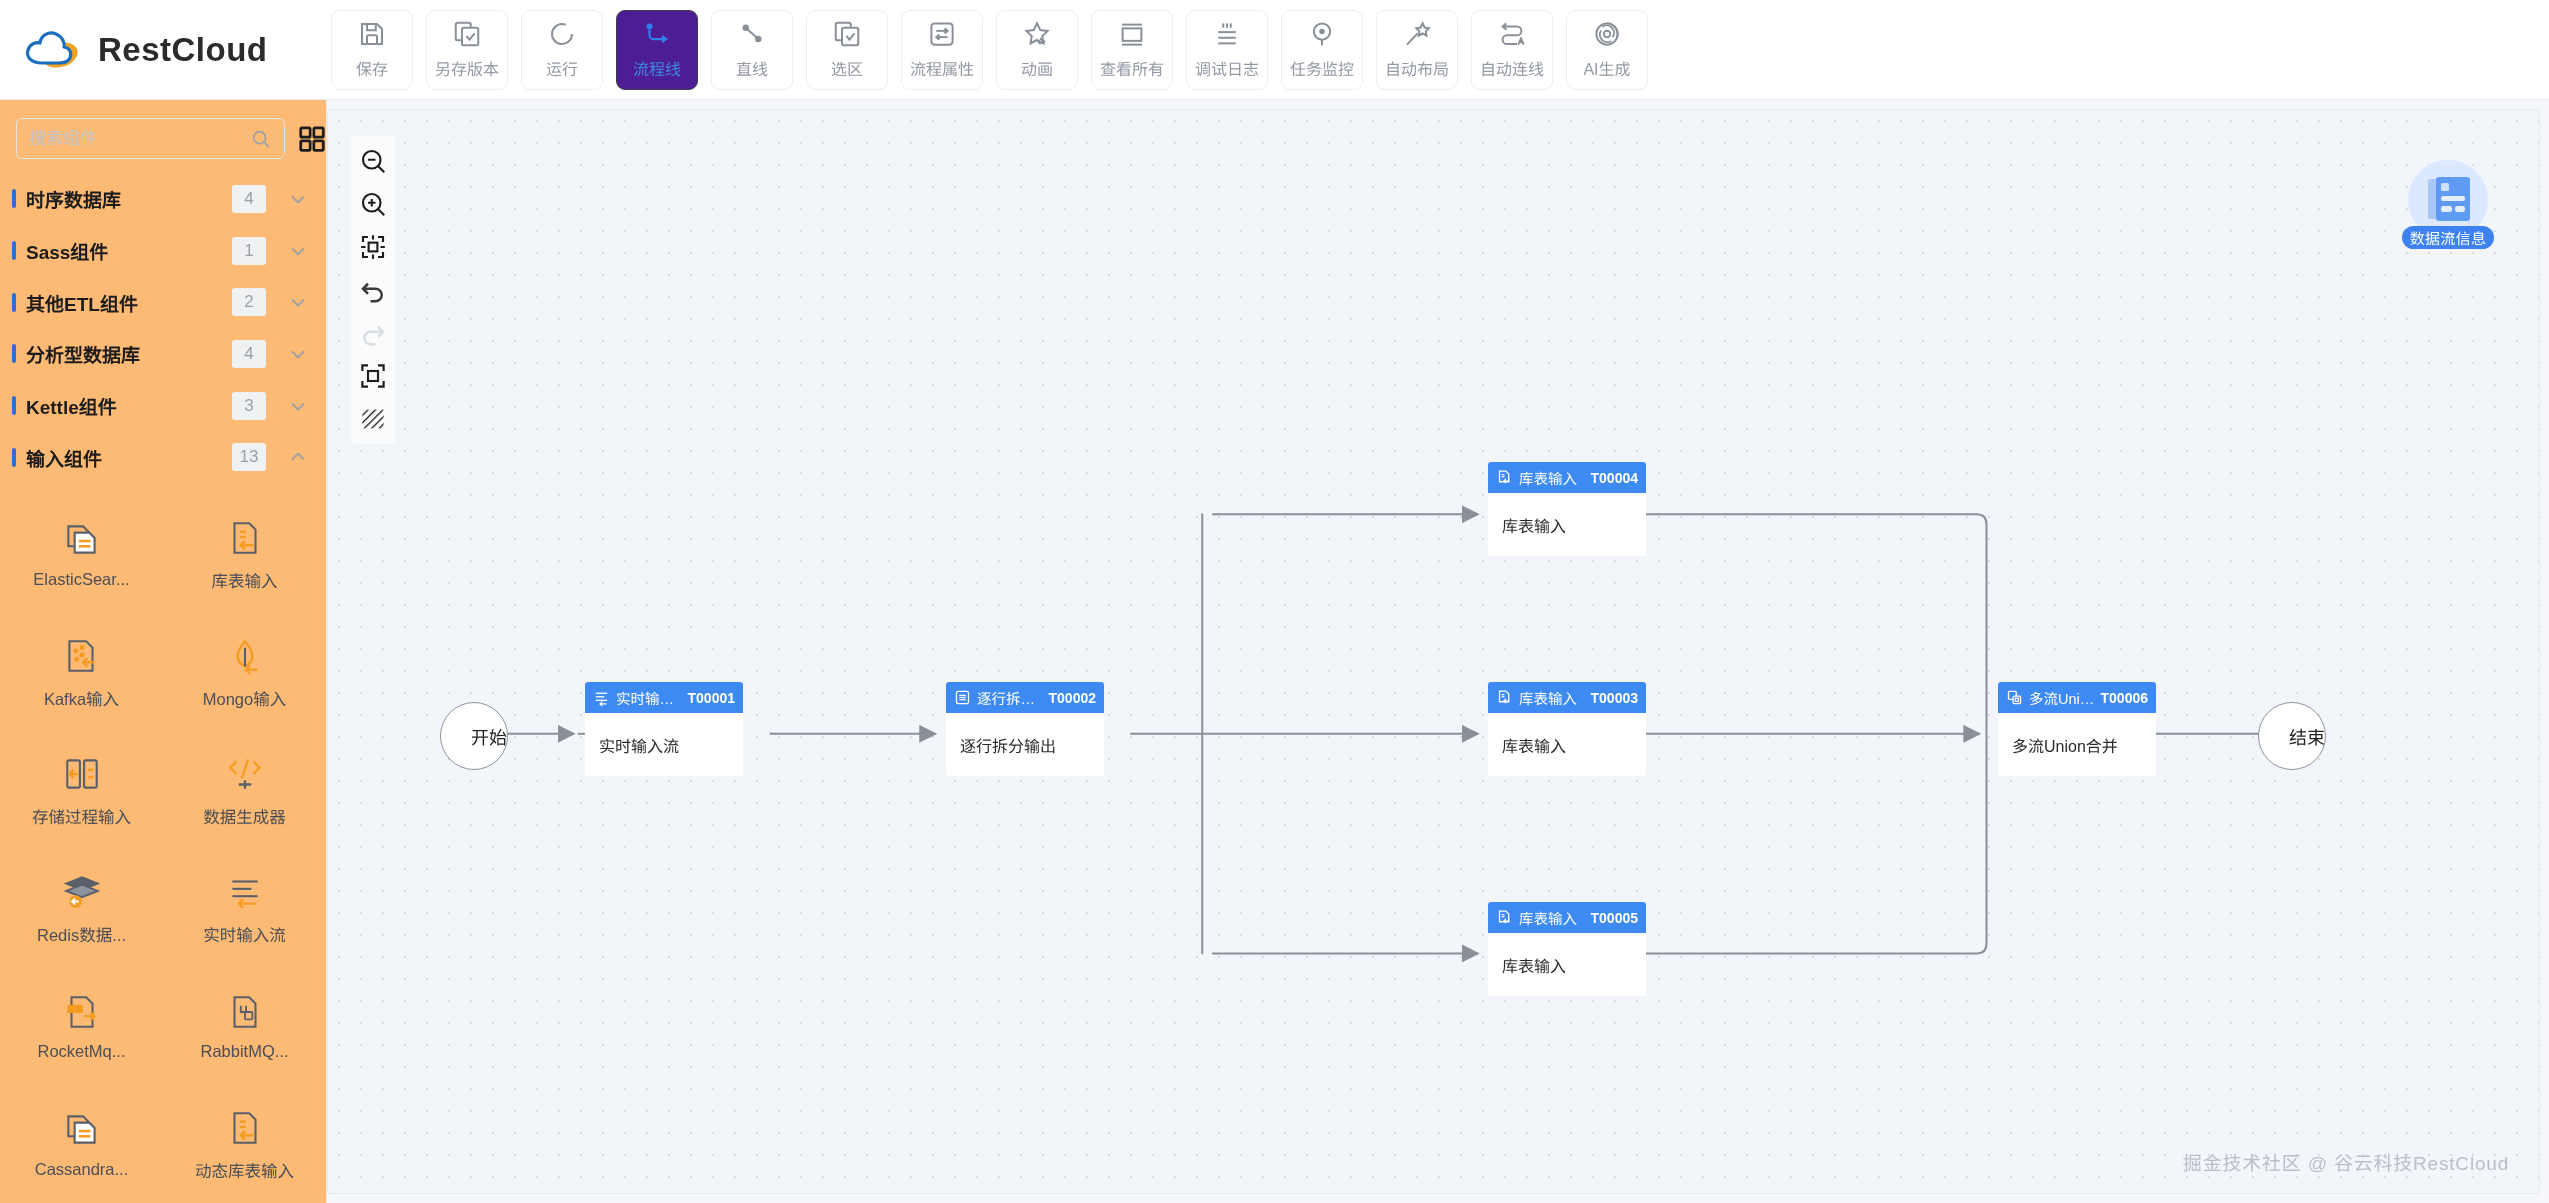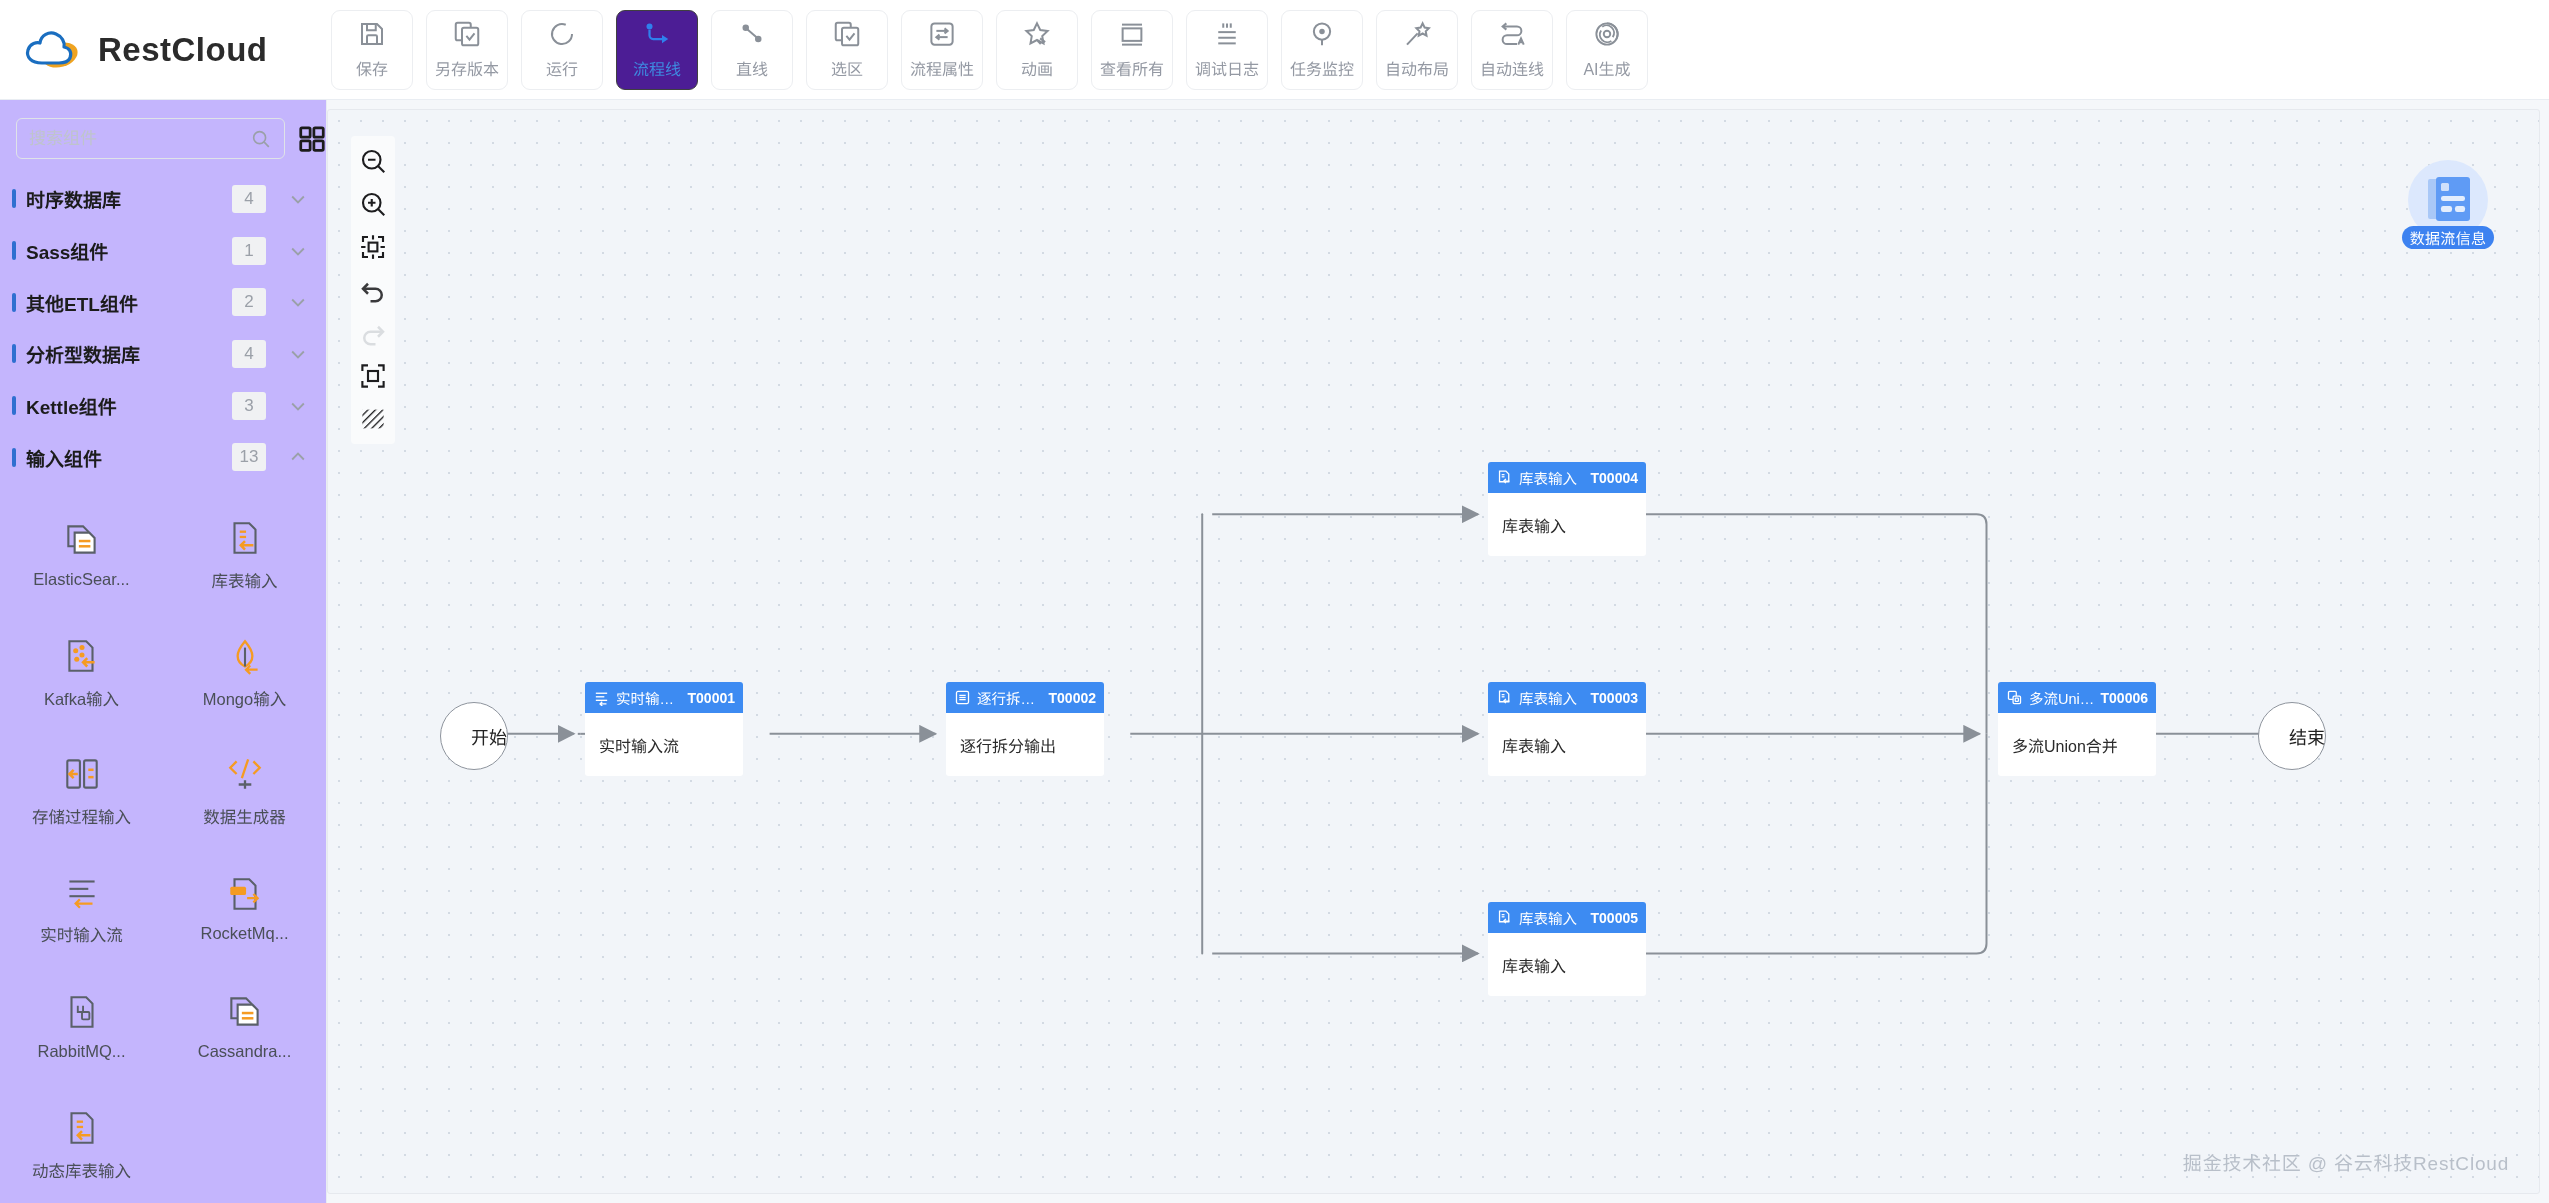--- a/index.html
+++ b/index.html
@@ -33,21 +33,21 @@
   .tool.active .tl { color: #3e8ae0; }
   .tool.active .ti path, .tool.active .ti circle, .tool.active .ti rect,
   .tool.active .ti polyline, .tool.active .ti line { stroke: #2f80ed; }
   .tool.active .ti .fillme { fill: #2f80ed; stroke: none; }
 
   
   .body { flex: 1; display: flex; position: relative; min-height: 0; }
 
   
   .sidebar {
-    width: 327px; min-width: 327px; background: #c4b5fd; border-right: 1px solid #e9edf2;
+    width: 327px; min-width: 327px; background: #fdba74; border-right: 1px solid #e9edf2;
     display: flex; flex-direction: column; overflow: hidden; position: relative; z-index: 10;
   }
   .search-row { display: flex; align-items: center; gap: 12px; padding: 18px 16px 14px 16px; }
   .search-box {
     flex: 1; height: 41px; border: 1px solid #dfe3e8; border-radius: 6px;
     display: flex; align-items: center; padding: 0 12px; position: relative;
   }
   .search-box input {
     border: none; outline: none; flex: 1; font-size: 17px; color: #333;
     font-family: "Liberation Sans", sans-serif; background: transparent;
@@ -416,20 +416,29 @@
         <div class="comp">
           <svg class="cicon" viewBox="0 0 40 40" fill="none" stroke="#f59b22" stroke-width="2.2">
             <path d="M12 8 L6 14 L12 20"></path>
               <path d="M28 8 L34 14 L28 20"></path>
             <path d="M23 6 L17 24"></path>
             <path d="M14 30 h12 M20 26 v8" stroke="#5a6069"></path>
           </svg>
           <span class="clabel">数据生成器</span>
         </div>
 
+        <div class="comp">
+          <svg class="cicon" viewBox="0 0 40 40" fill="none" stroke="#5a6069" stroke-width="1.8">
+            <path d="M5 12 L20 6 L35 12 L20 18z" fill="#5a6069"></path>
+            <path d="M5 19 L20 13 L35 19 L20 25z" fill="#8e949d" stroke="#5a6069"></path>
+            <circle cx="14" cy="29" r="6" fill="#f59b22" stroke="none"></circle>
+            <path d="M17 29 h-6 M13.5 26 l-3 3 3 3" stroke="#fff" stroke-width="1.8"></path>
+          </svg>
+          <span class="clabel">Redis数据...</span>
+        </div>
 
         <div class="comp">
           <svg class="cicon" viewBox="0 0 40 40" fill="none" stroke="#5a6069" stroke-width="2">
             <line x1="8" y1="10" x2="32" y2="10"></line>
               <line x1="8" y1="17" x2="26" y2="17"></line>
             <line x1="8" y1="24" x2="32" y2="24"></line>
             <path d="M30 31 h-16 M18 27 l-4 4 4 4" stroke="#f59b22" stroke-width="2.2"></path>
           </svg>
           <span class="clabel">实时输入流</span>
         </div>

